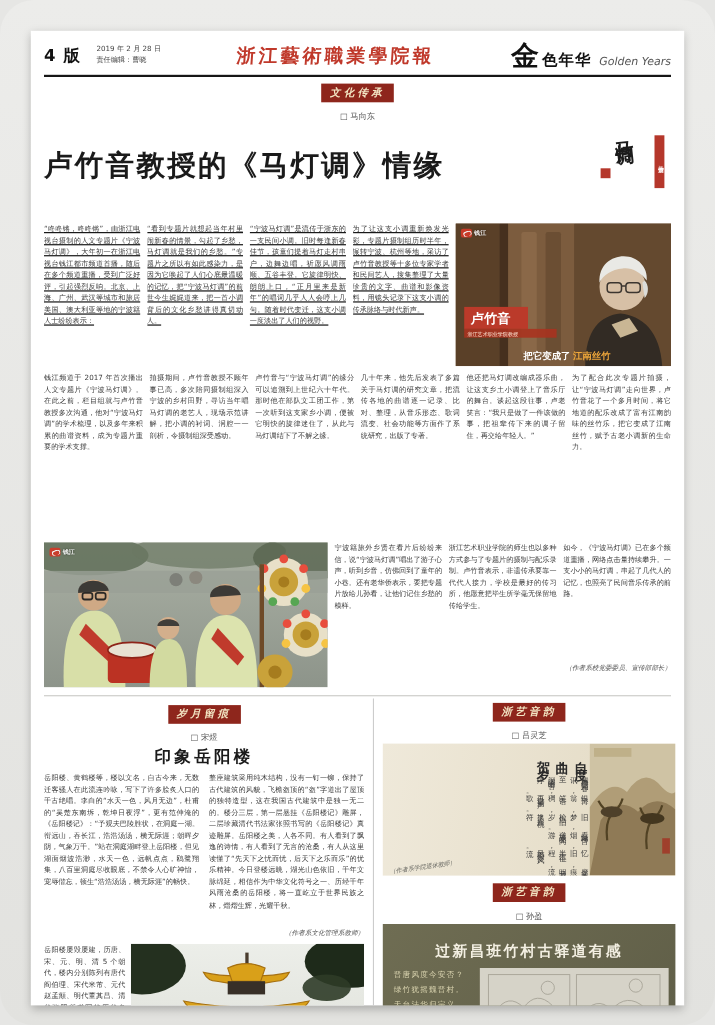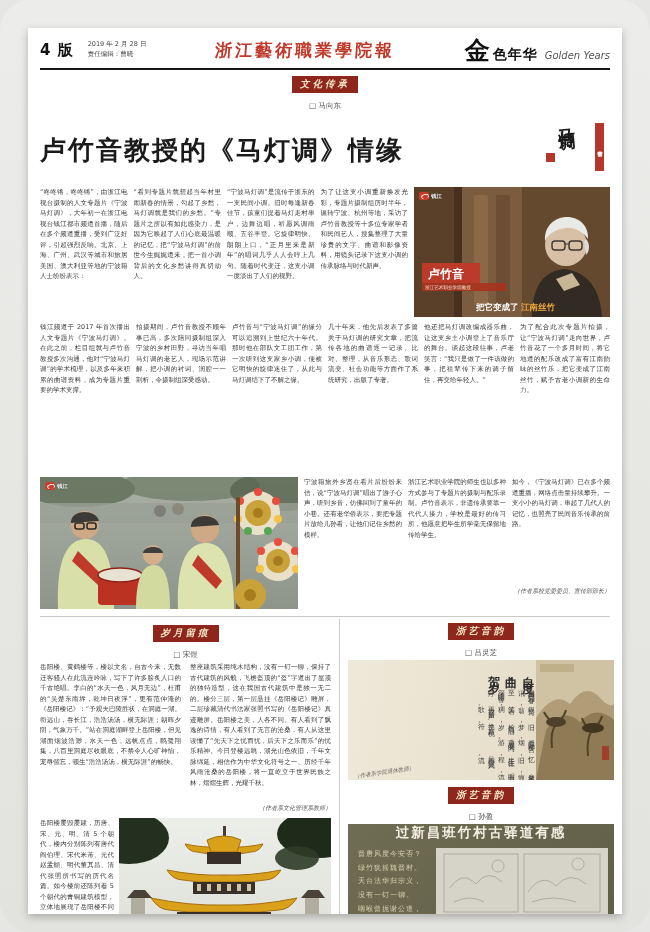--- a/index.html
+++ b/index.html
@@ -30,21 +30,21 @@
   
   .headrow { display:flex; align-items:center; }
   .headline { flex:1; font-size:26px; font-weight:900; color:#1a1a1a; letter-spacing:2px; }
   .sealart { width:64px; height:74px; position:relative; flex:0 0 auto; }
   .sealart .callig { position:absolute; left:8px; top:2px; writing-mode:vertical-rl; font-family:"DejaVu Serif","Liberation Serif",serif;
                      font-size:17px; font-weight:900; color:#1c1c1c; transform:rotate(-6deg); letter-spacing:2px; }
   .sealart .redbar { position:absolute; right:6px; top:10px; width:9px; height:48px; background:#b5372b;
                      color:#fff; writing-mode:vertical-rl; font-size:5px; text-align:center; line-height:9px; }
   .sealart .stamp { position:absolute; left:0px; top:40px; width:9px; height:9px; background:#b5372b; }
 
-  .rowA { display:flex; gap:6px; height:130px; margin-top:0; }
+  .rowA { display:flex; gap:6px; height:130px; margin-top:16px;text-decoration:underline; }
   .rowB { display:flex; gap:6px; height:150px; margin-top:5px; }
   .rowC { display:flex; gap:6px; height:132px; margin-top:5px; }
   .col { flex:1; }
   .photo { flex:0 0 auto; position:relative; overflow:hidden; }
 
   
   .divider { border-top:1px solid #c9c9c5; margin:7px 0 0; }
   .bottom { display:flex; margin-top:2px; height:352px; }
   .b-left { width:300px; padding-right:8px; border-right:1px solid #ccc; }
   .b-right { flex:1; padding-left:8px; }
@@ -57,21 +57,21 @@
   
   .poembox { position:relative; height:120px; margin-top:2px; background:linear-gradient(100deg,#efe9da,#e2d9c2); overflow:hidden; }
   .poembox svg.paint { position:absolute; right:0; top:0; }
   .vpoem { position:absolute; right:78px; top:6px; bottom:4px; writing-mode:vertical-rl; display:flex; gap:6px; }
   .vpoem .vtitle { font-size:12px; font-weight:900; color:#2a2a2a; letter-spacing:6px; margin-bottom:0; }
   .vpoem .vline { font-size:6.8px; color:#3c3c3c; letter-spacing:2px; }
   .vattr { position:absolute; left:6px; bottom:4px; font-size:5.5px; color:#6a6a64; font-style:italic; transform:rotate(-8deg); }
 
   
   .panel { position:relative; height:196px; margin-top:2px; background:linear-gradient(135deg,#6f6d53,#5b5a44); overflow:hidden; }
-  .panel .ptitle { text-align:center; font-size:13.5px; font-weight:900; color:#f3efe2; letter-spacing:2px; padding-top:0; }
+  .panel .ptitle { text-align:center; font-size:13.5px; font-weight:900; color:#f3efe2; letter-spacing:2px; padding-top:16px; }
   .panel .pbody { display:flex; padding:6px 6px 0 10px; }
   .panel .plines { width:78px; flex:0 0 auto; }
   .panel .pline { font-size:7px; color:#d8d2ae; line-height:1.95; letter-spacing:1px; }
 
   .wm { position:absolute; left:5px; top:5px; display:flex; align-items:center; gap:2px; opacity:.92; }
   .wm .wmlogo { width:10px; height:8px; background:#d23a28; border-radius:2px; position:relative; }
   .wm .wmlogo:after { content:""; position:absolute; left:2px; top:2px; width:6px; height:4px;
                       border-radius:50%; border:1px solid #fff; border-bottom:none; transform:rotate(-15deg); }
   .wm .wmtxt { color:#fff; font-size:5.5px; font-weight:bold; text-shadow:0 0 2px rgba(0,0,0,.6); }
 </style>
@@ -250,20 +250,21 @@
 
   <div class="divider"></div>
 
   <div class="bottom">
 
     <div class="b-left">
       <div class="tagrow">
         <span class="tagbox">岁月留痕</span>
         <span class="author">□ 宋煜</span>
       </div>
+      <div class="ltitle">印象岳阳楼</div>
       <div class="twocol">
         <div class="c bodytxt">岳阳楼、黄鹤楼等，楼以文名，自古今来，无数迁客骚人在此流连吟咏，写下了许多脍炙人口的千古绝唱。李白的“水天一色，风月无边”，杜甫的“吴楚东南坼，乾坤日夜浮”，更有范仲淹的《岳阳楼记》：“予观夫巴陵胜状，在洞庭一湖。衔远山，吞长江，浩浩汤汤，横无际涯；朝晖夕阴，气象万千。”站在洞庭湖畔登上岳阳楼，但见湖面烟波浩渺，水天一色，远帆点点，鸥鹭翔集，八百里洞庭尽收眼底，不禁令人心旷神怡，宠辱偕忘，顿生“浩浩汤汤，横无际涯”的畅快。</div>
         <div class="c">
           <div class="bodytxt" style="height:140px;">整座建筑采用纯木结构，没有一钉一铆，保持了古代建筑的风貌，飞檐盔顶的“盔”字道出了屋顶的独特造型，这在我国古代建筑中是独一无二的。楼分三层，第一层悬挂《岳阳楼记》雕屏，二层珍藏清代书法家张照书写的《岳阳楼记》真迹雕屏。岳阳楼之美，人各不同。有人看到了飘逸的诗情，有人看到了无言的沧桑，有人从这里读懂了“先天下之忧而忧，后天下之乐而乐”的忧乐精神。今日登楼远眺，湖光山色依旧，千年文脉绵延，相信作为中华文化符号之一、历经千年风雨沧桑的岳阳楼，将一直屹立于世界民族之林，熠熠生辉，光耀千秋。</div>
           <div class="attr">（作者系文化管理系教师）</div>
         </div>
       </div>
       <div class="lbottom">
         <div class="narrowcol bodytxt">岳阳楼屡毁屡建，历唐、宋、元、明、清 5 个朝代，楼内分别陈列有唐代阎伯理、宋代米芾、元代赵孟頫、明代董其昌、清代张照所书写的历代名篇。如今楼前还陈列着 5 个朝代的青铜建筑模型，立体地展现了岳阳楼不同时期建筑风格的历史演变。</div>
 

